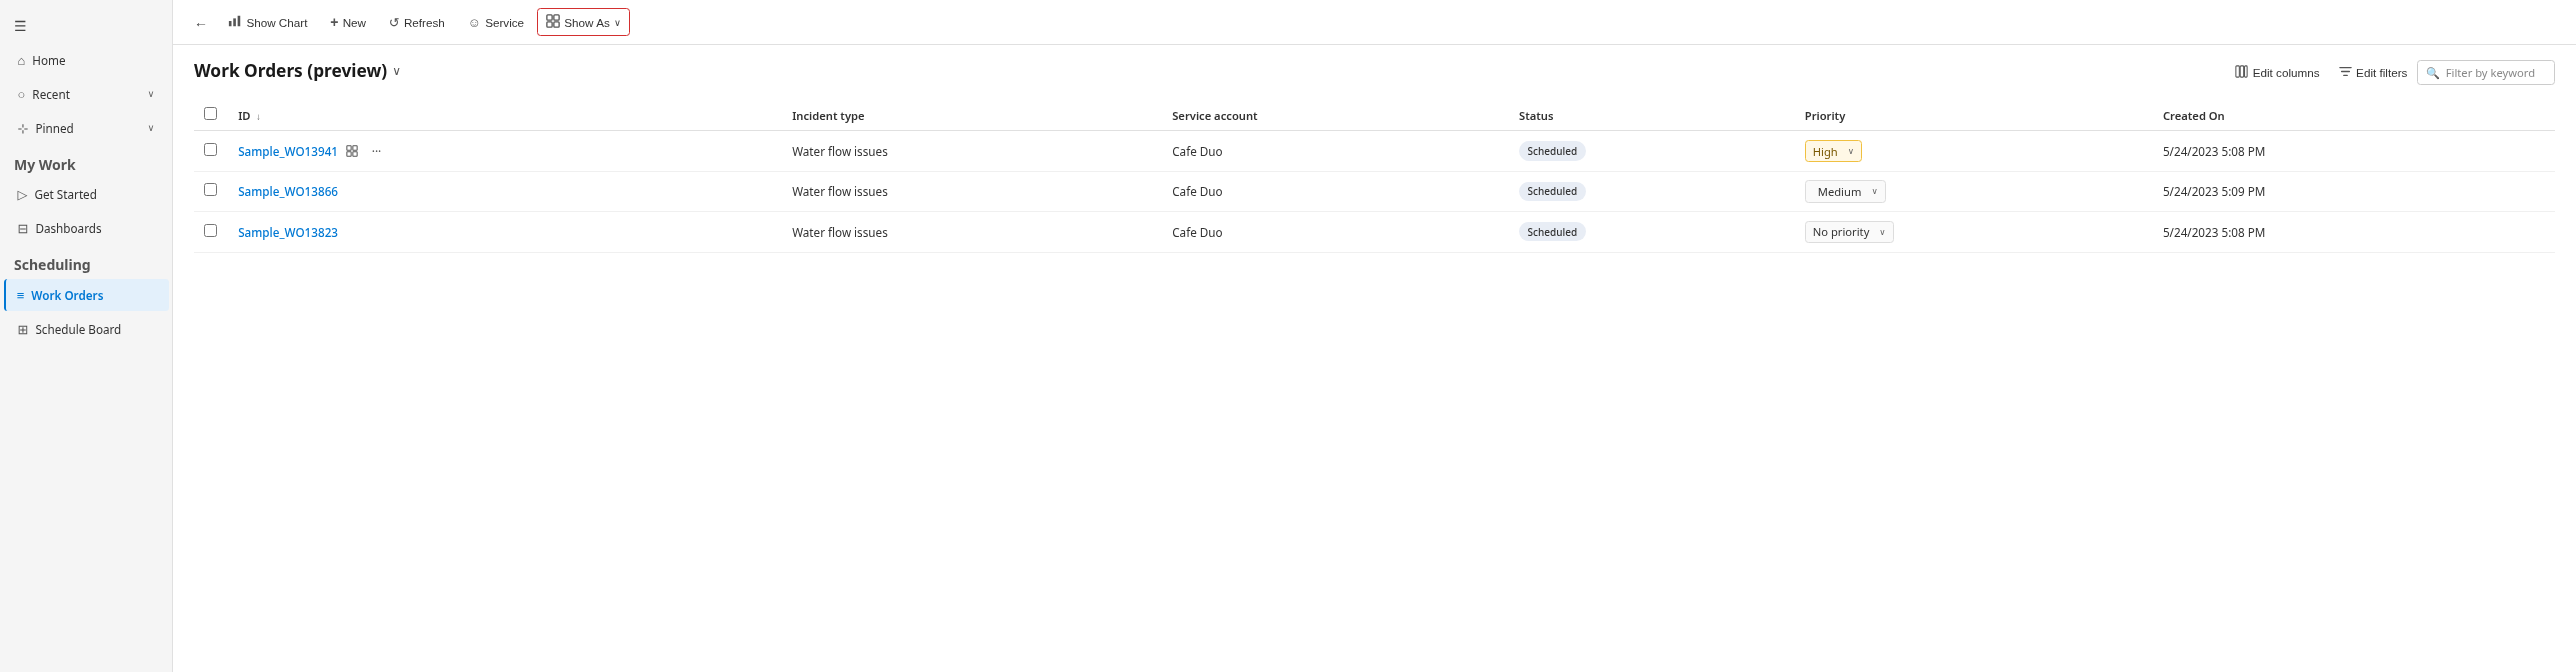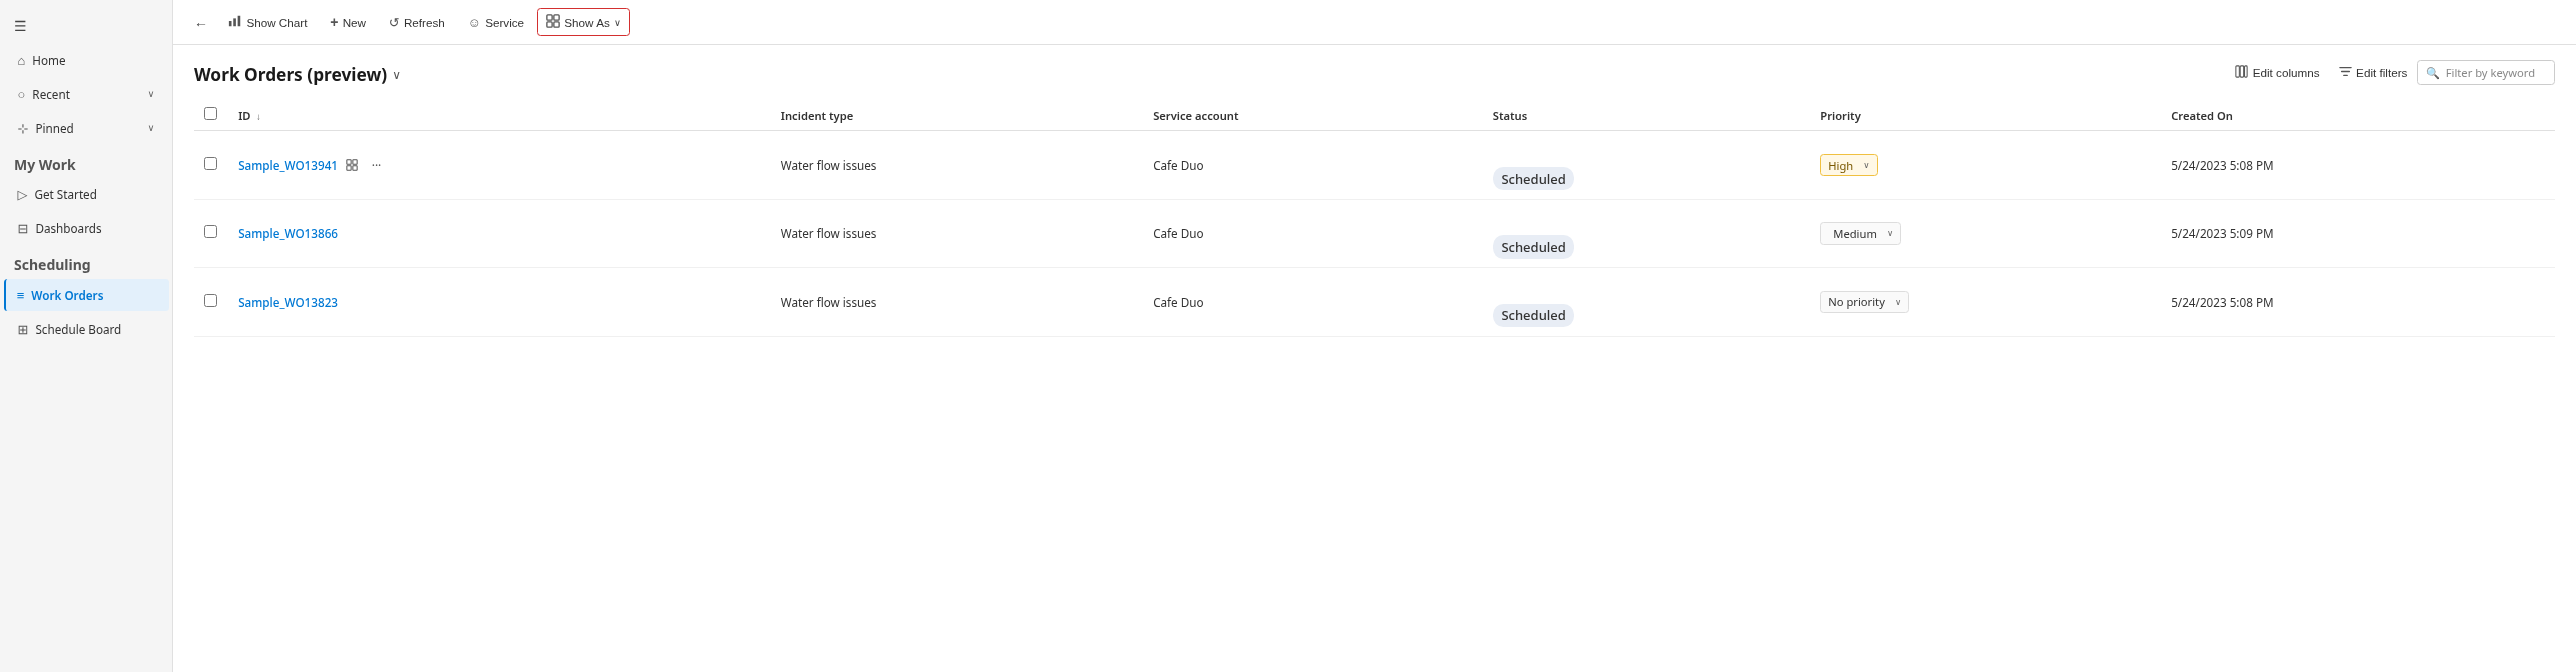--- a/index.html
+++ b/index.html
@@ -100,21 +100,21 @@
     
     .content {
       flex: 1;
       overflow: auto;
       padding: 14px 21px;
     }
 
     
     .page-header {
       display: flex;
-      align-items: flex-end;
+      align-items: flex-start;
       justify-content: space-between;
       margin-bottom: 14px;
     }
     .page-title-area {
       display: flex;
       align-items: center;
       gap: 5.2px;
     }
     .page-title {
       font-size: 17.3px;
@@ -193,23 +193,22 @@
       display: flex;
       align-items: center;
       gap: 3.5px;
     }
     .status-badge {
       display: inline-block;
       padding: 2.6px 8.6px;
       border-radius: 10.4px;
       background: #e8edf5;
       color: #333;
-      font-size: 13px;
+      font-size: 10px;
       font-weight: 500;
-      margin-top: 27px;
     }
     .priority-badge {
       display: inline-flex;
       align-items: center;
       gap: 10px;
       padding: 2.6px 7px;
       border-radius: 3.5px;
       border: 0.9px solid #ddd;
       background: #fafafa;
       font-size: 11.2px;

